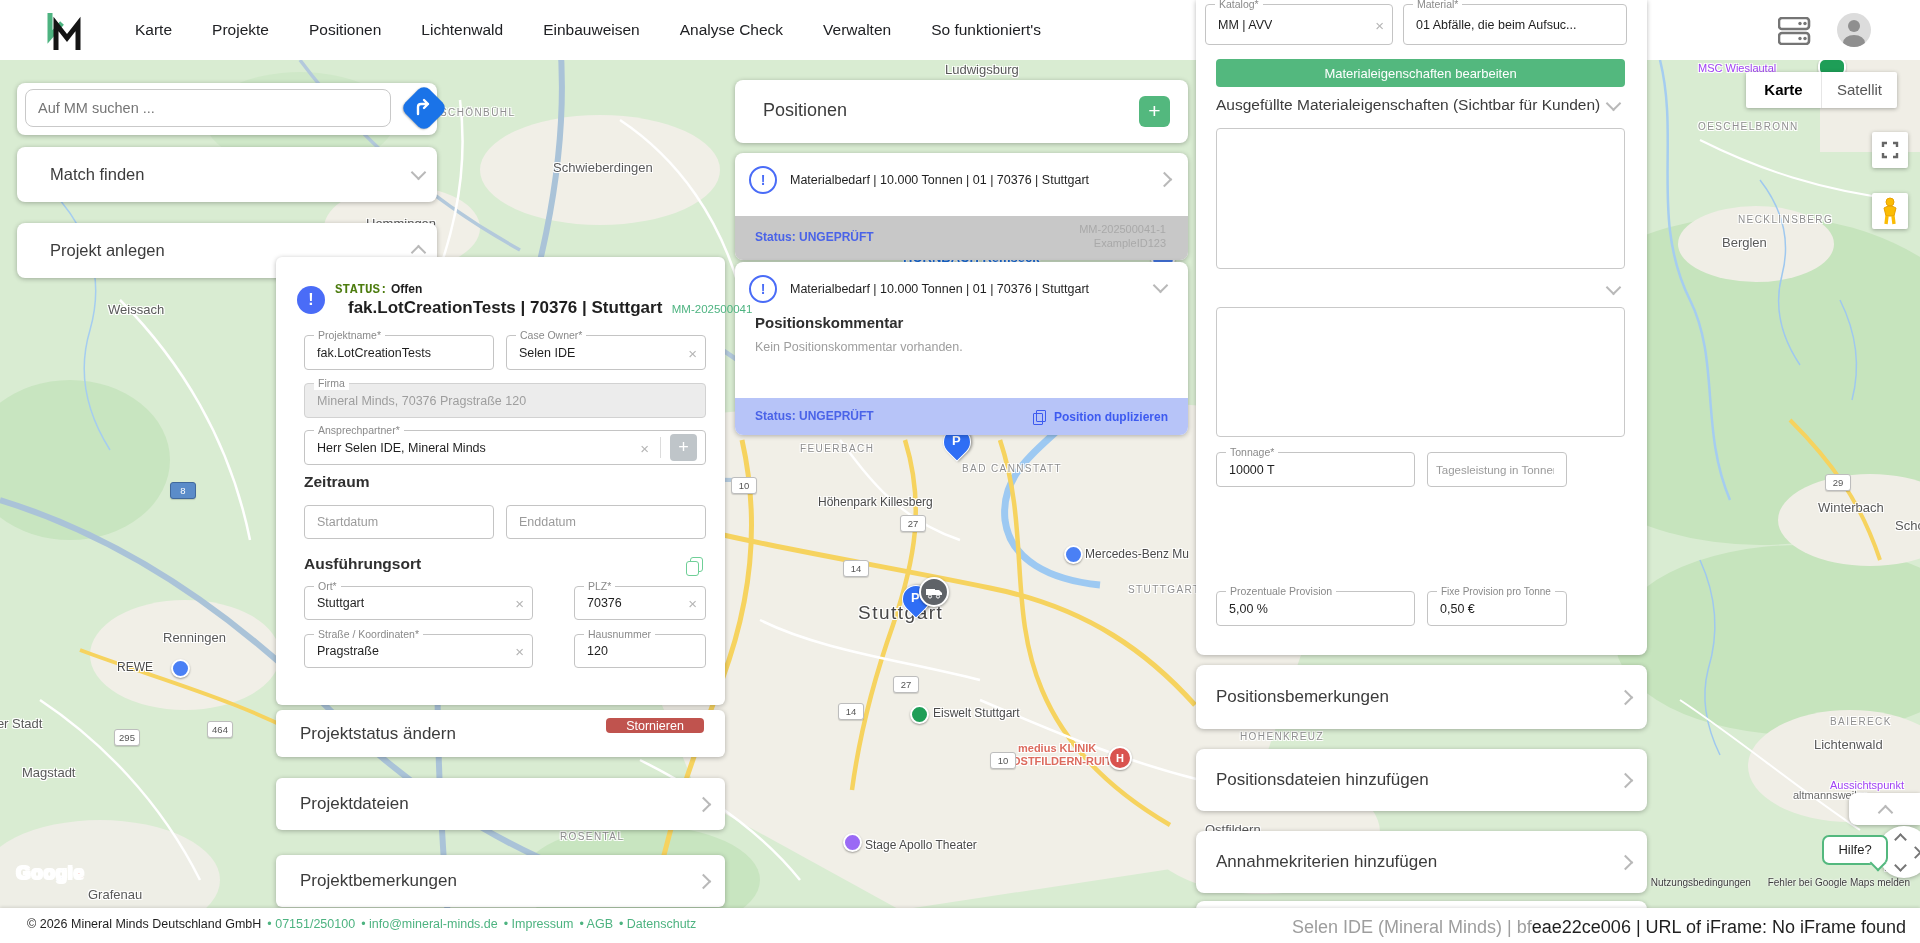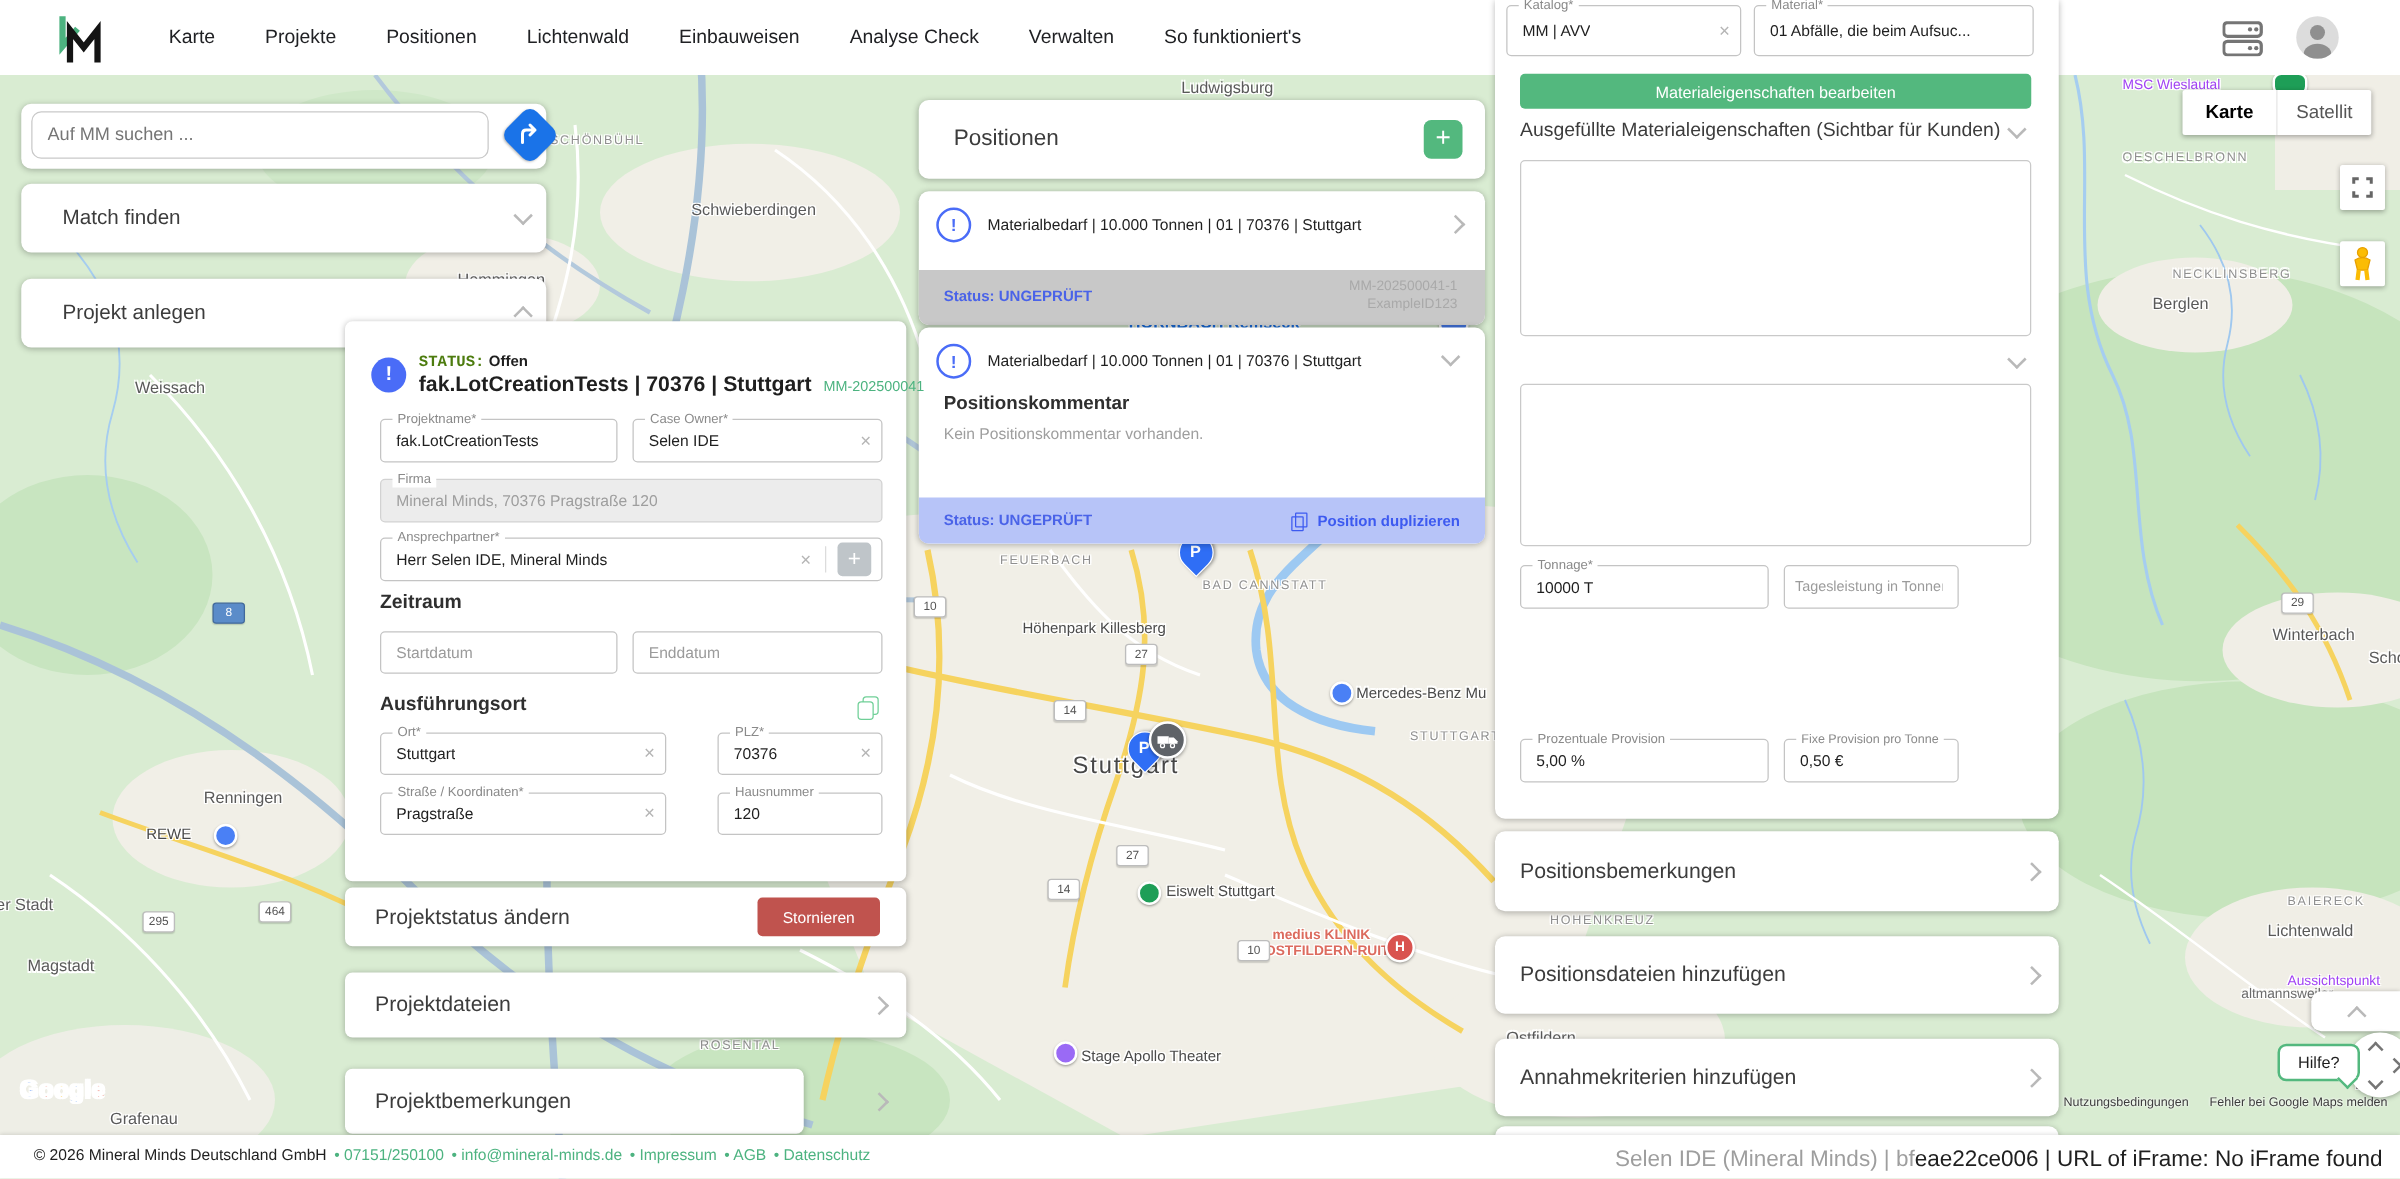--- a/index.html
+++ b/index.html
@@ -234,21 +234,21 @@
   <span class="chev up" style="left:396px;top:24px;"></span>
 </div>
 
 <div class="panel" style="left:276px;top:257px;width:449px;height:448px;border-radius:6px;z-index:6;">
   <div style="position:absolute;left:21px;top:29px;width:28px;height:28px;border-radius:50%;background:#4a6cf7;color:#fff;font-weight:bold;font-size:16px;text-align:center;line-height:28px;">!</div>
   <div style="position:absolute;left:59px;top:25px;font-size:12.5px;font-weight:bold;">
     <span style="color:#4d7c0f;font-family:Liberation Mono, monospace;">STATUS:</span>
     <span style="color:#1f1f1f;font-size:12px;">Offen</span>
   </div>
   <div style="position:absolute;left:59px;top:41px;white-space:nowrap;">
-    <span style="font-size:17px;font-weight:bold;color:#1f1f1f;">fak.LotCreationTests | 70376 | Stuttgart</span>
+    <span style="font-size:17px;font-weight:bold;color:#1f1f1f;margin-left:13px;">fak.LotCreationTests | 70376 | Stuttgart</span>
     <span style="font-size:11.5px;color:#4db380;margin-left:5px;">MM-202500041</span>
   </div>
 
   <div class="fld" style="left:28px;top:78px;width:188px;height:33px;">
     <span class="flabel">Projektname*</span>
     <span class="fval">fak.LotCreationTests</span>
   </div>
   <div class="fld" style="left:230px;top:78px;width:198px;height:33px;">
     <span class="flabel">Case Owner*</span>
     <span class="fval">Selen IDE</span>
@@ -294,28 +294,28 @@
     <span class="fclear">×</span>
   </div>
   <div class="fld" style="left:298px;top:377px;width:130px;height:32px;">
     <span class="flabel">Hausnummer</span>
     <span class="fval">120</span>
   </div>
 </div>
 
 <div class="card" style="left:276px;top:710px;width:449px;height:47px;border-radius:6px;z-index:6;">
   <div class="ctitle" style="position:absolute;left:24px;top:14px;">Projektstatus ändern</div>
-  <button style="position:absolute;left:330px;top:8px;width:98px;height:31px;background:#c0534e;color:#fff;border:none;border-radius:4px;font-size:12.5px;font-family:inherit;cursor:pointer;">Stornieren</button>
+  <button style="position:absolute;left:330px;top:8px;width:98px;height:15px;background:#c0534e;color:#fff;border:none;border-radius:4px;font-size:12.5px;font-family:inherit;cursor:pointer;">Stornieren</button>
 </div>
 
 <div class="card" style="left:276px;top:778px;width:449px;height:52px;border-radius:6px;z-index:6;cursor:pointer;">
   <div class="ctitle" style="position:absolute;left:24px;top:16px;">Projektdateien</div>
   <span class="chev right" style="left:422px;top:21px;"></span>
 </div>
-<div class="card" style="left:276px;top:855px;width:367px;height:52px;border-radius:6px;z-index:6;cursor:pointer;">
+<div class="card" style="left:276px;top:855px;width:449px;height:52px;border-radius:6px;z-index:6;cursor:pointer;">
   <div class="ctitle" style="position:absolute;left:24px;top:16px;">Projektbemerkungen</div>
   <span class="chev right" style="left:422px;top:21px;"></span>
 </div>
 
 <div class="card" style="left:735px;top:80px;width:453px;height:63px;z-index:5;">
   <div style="position:absolute;left:28px;top:20px;font-size:18px;color:#3c3c3c;">Positionen</div>
   <div style="position:absolute;left:404px;top:16px;width:31px;height:31px;background:#53b87e;border-radius:6px;color:#fff;font-size:21px;text-align:center;line-height:30px;cursor:pointer;">+</div>
 </div>
 
 <div class="card" style="left:735px;top:153px;width:453px;height:107px;overflow:hidden;z-index:5;cursor:pointer;">

